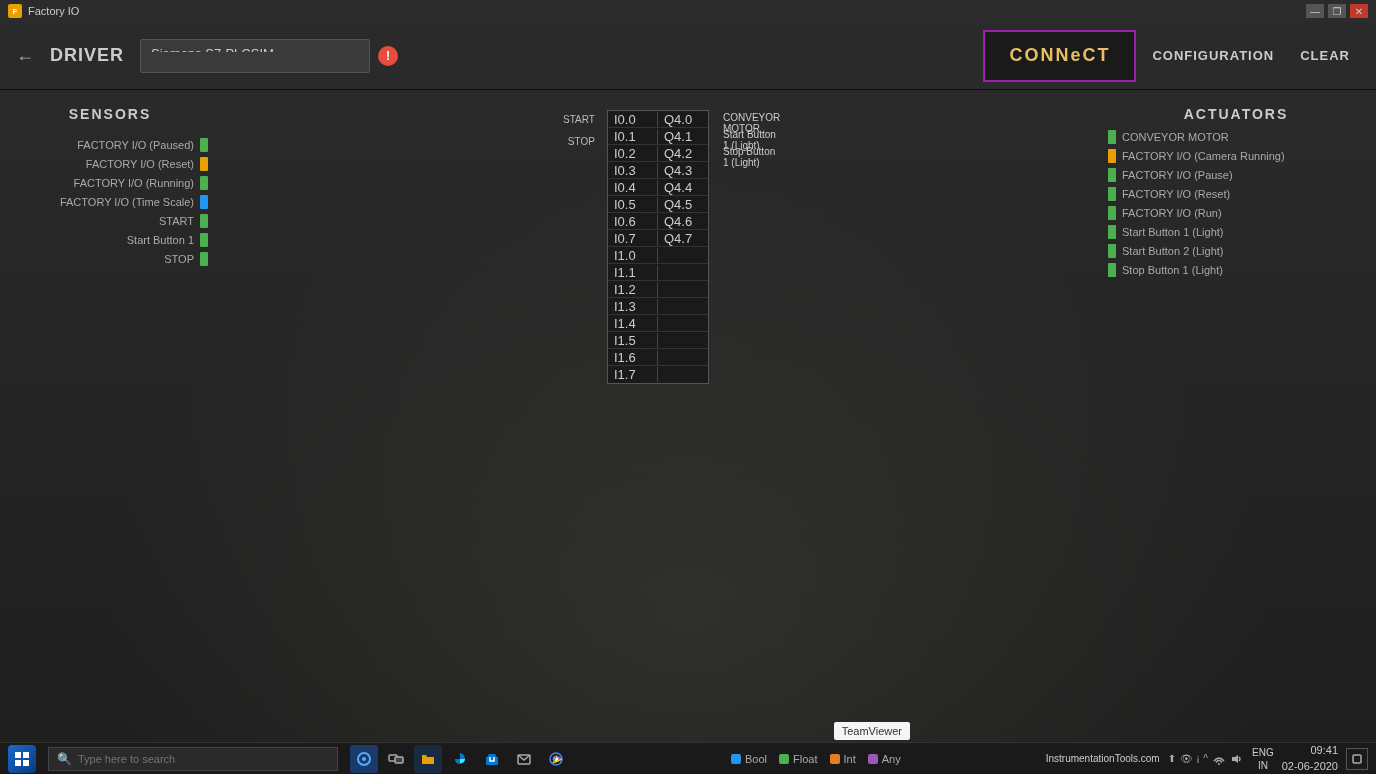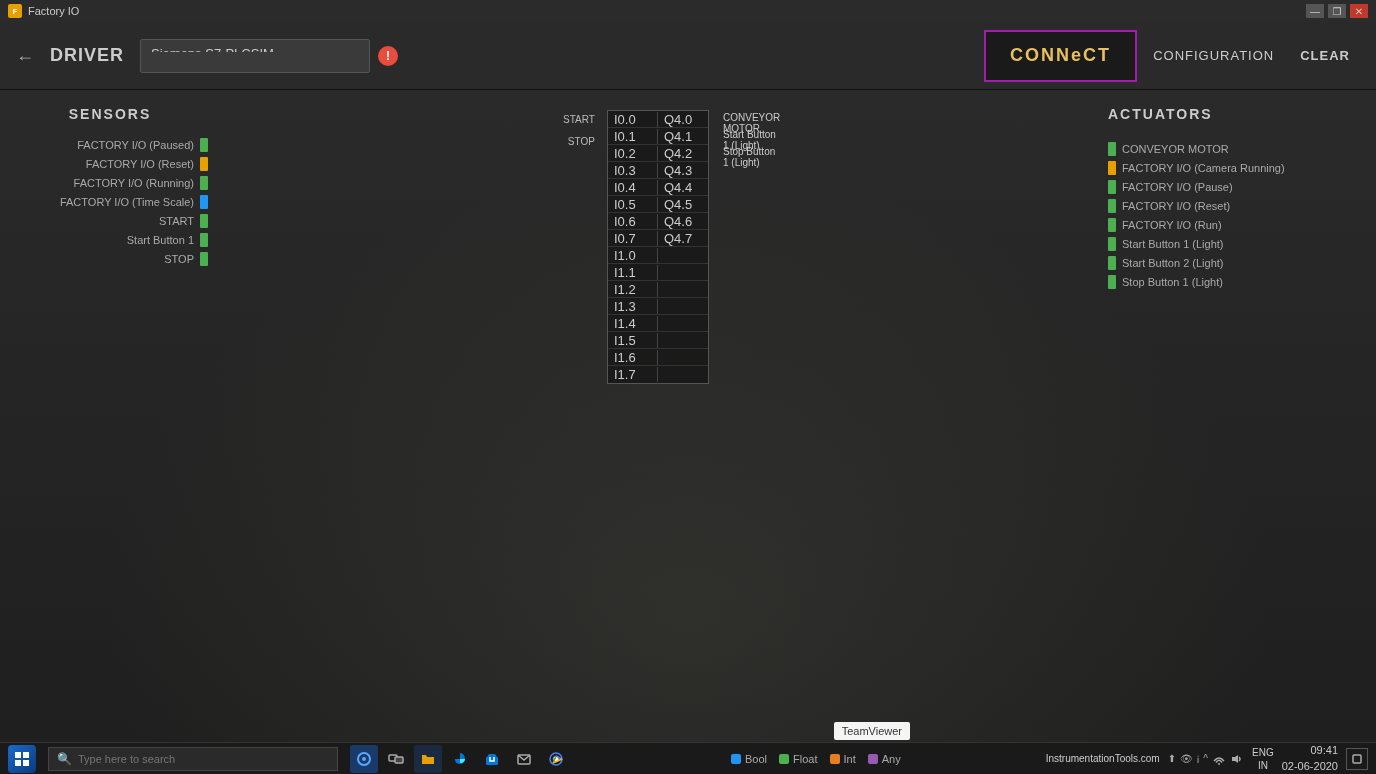--- a/index.html
+++ b/index.html
@@ -105,21 +105,21 @@
       letter-spacing: 2px;
       cursor: pointer;
       height: 52px;
     }
     #toolbar .config-btn {
       background: none;
       color: #ccc;
       border: none;
       padding: 10px 16px;
       font-size: 13px;
-      font-weight: normal;
+      font-weight: bold;
       letter-spacing: 1px;
       cursor: pointer;
       height: 52px;
     }
     #toolbar .clear-btn {
       background: none;
       color: #ccc;
       border: none;
       padding: 10px 10px;
       font-size: 13px;
@@ -200,22 +200,22 @@
       width: 280px;
       padding: 16px 12px;
       position: relative;
       z-index: 1;
     }
     #actuators-panel .panel-title {
       color: #ccc;
       font-size: 14px;
       font-weight: bold;
       letter-spacing: 2px;
-      text-align: left;
-      margin-bottom: 20px;
+      text-align: center;
+      margin-bottom: 8px;
     }
     .actuator-item {
       display: flex;
       align-items: center;
       gap: 6px;
       margin-bottom: 5px;
     }
     .actuator-label {
       color: #aaa;
       font-size: 11px;

